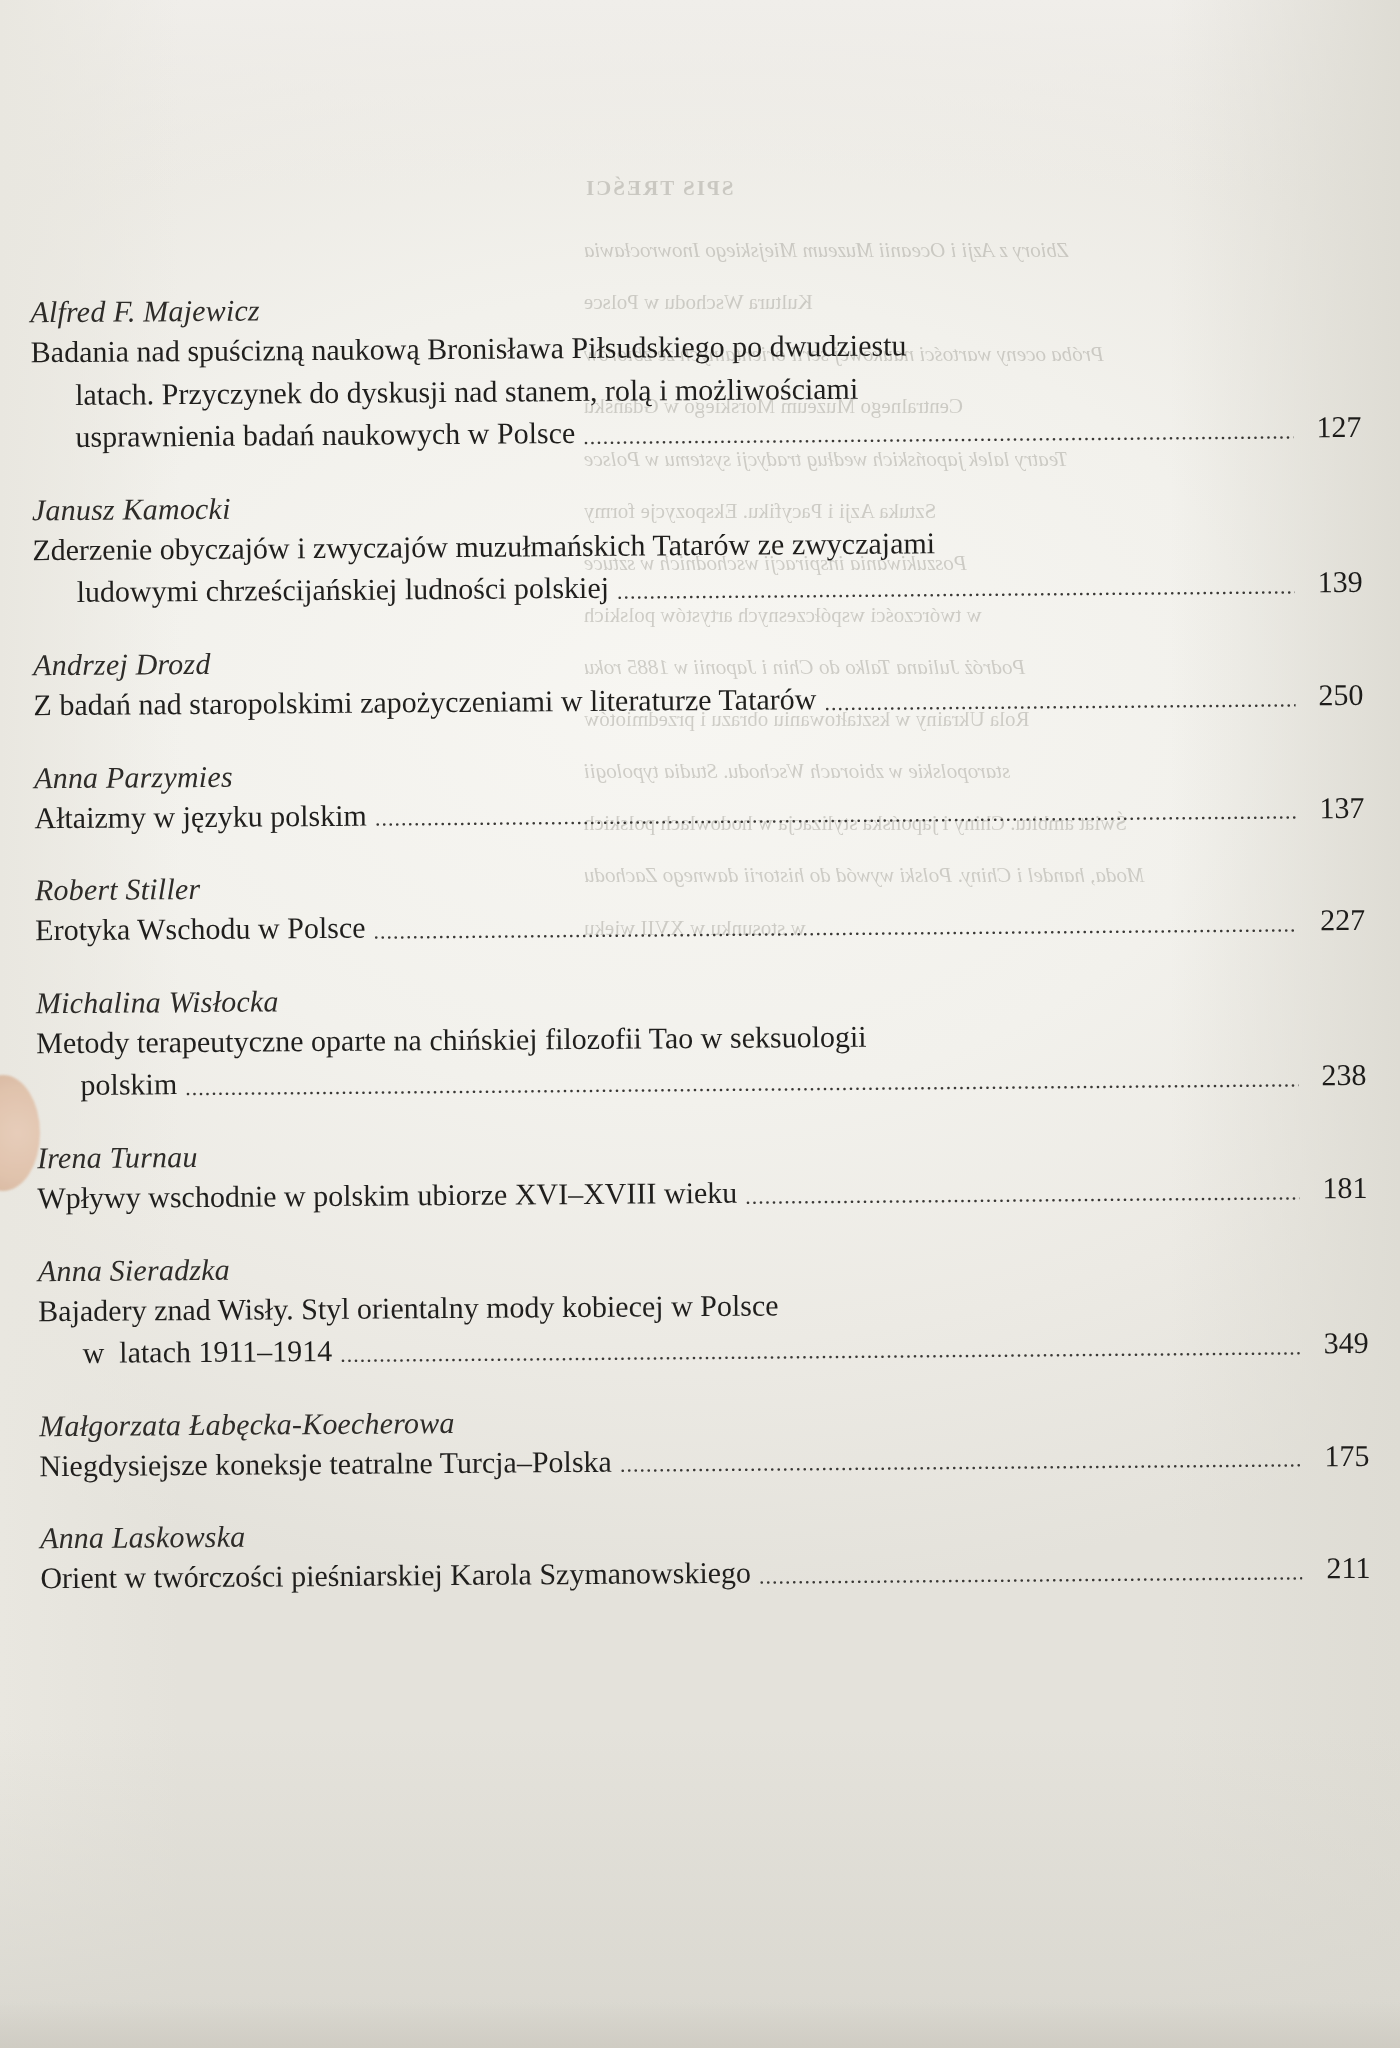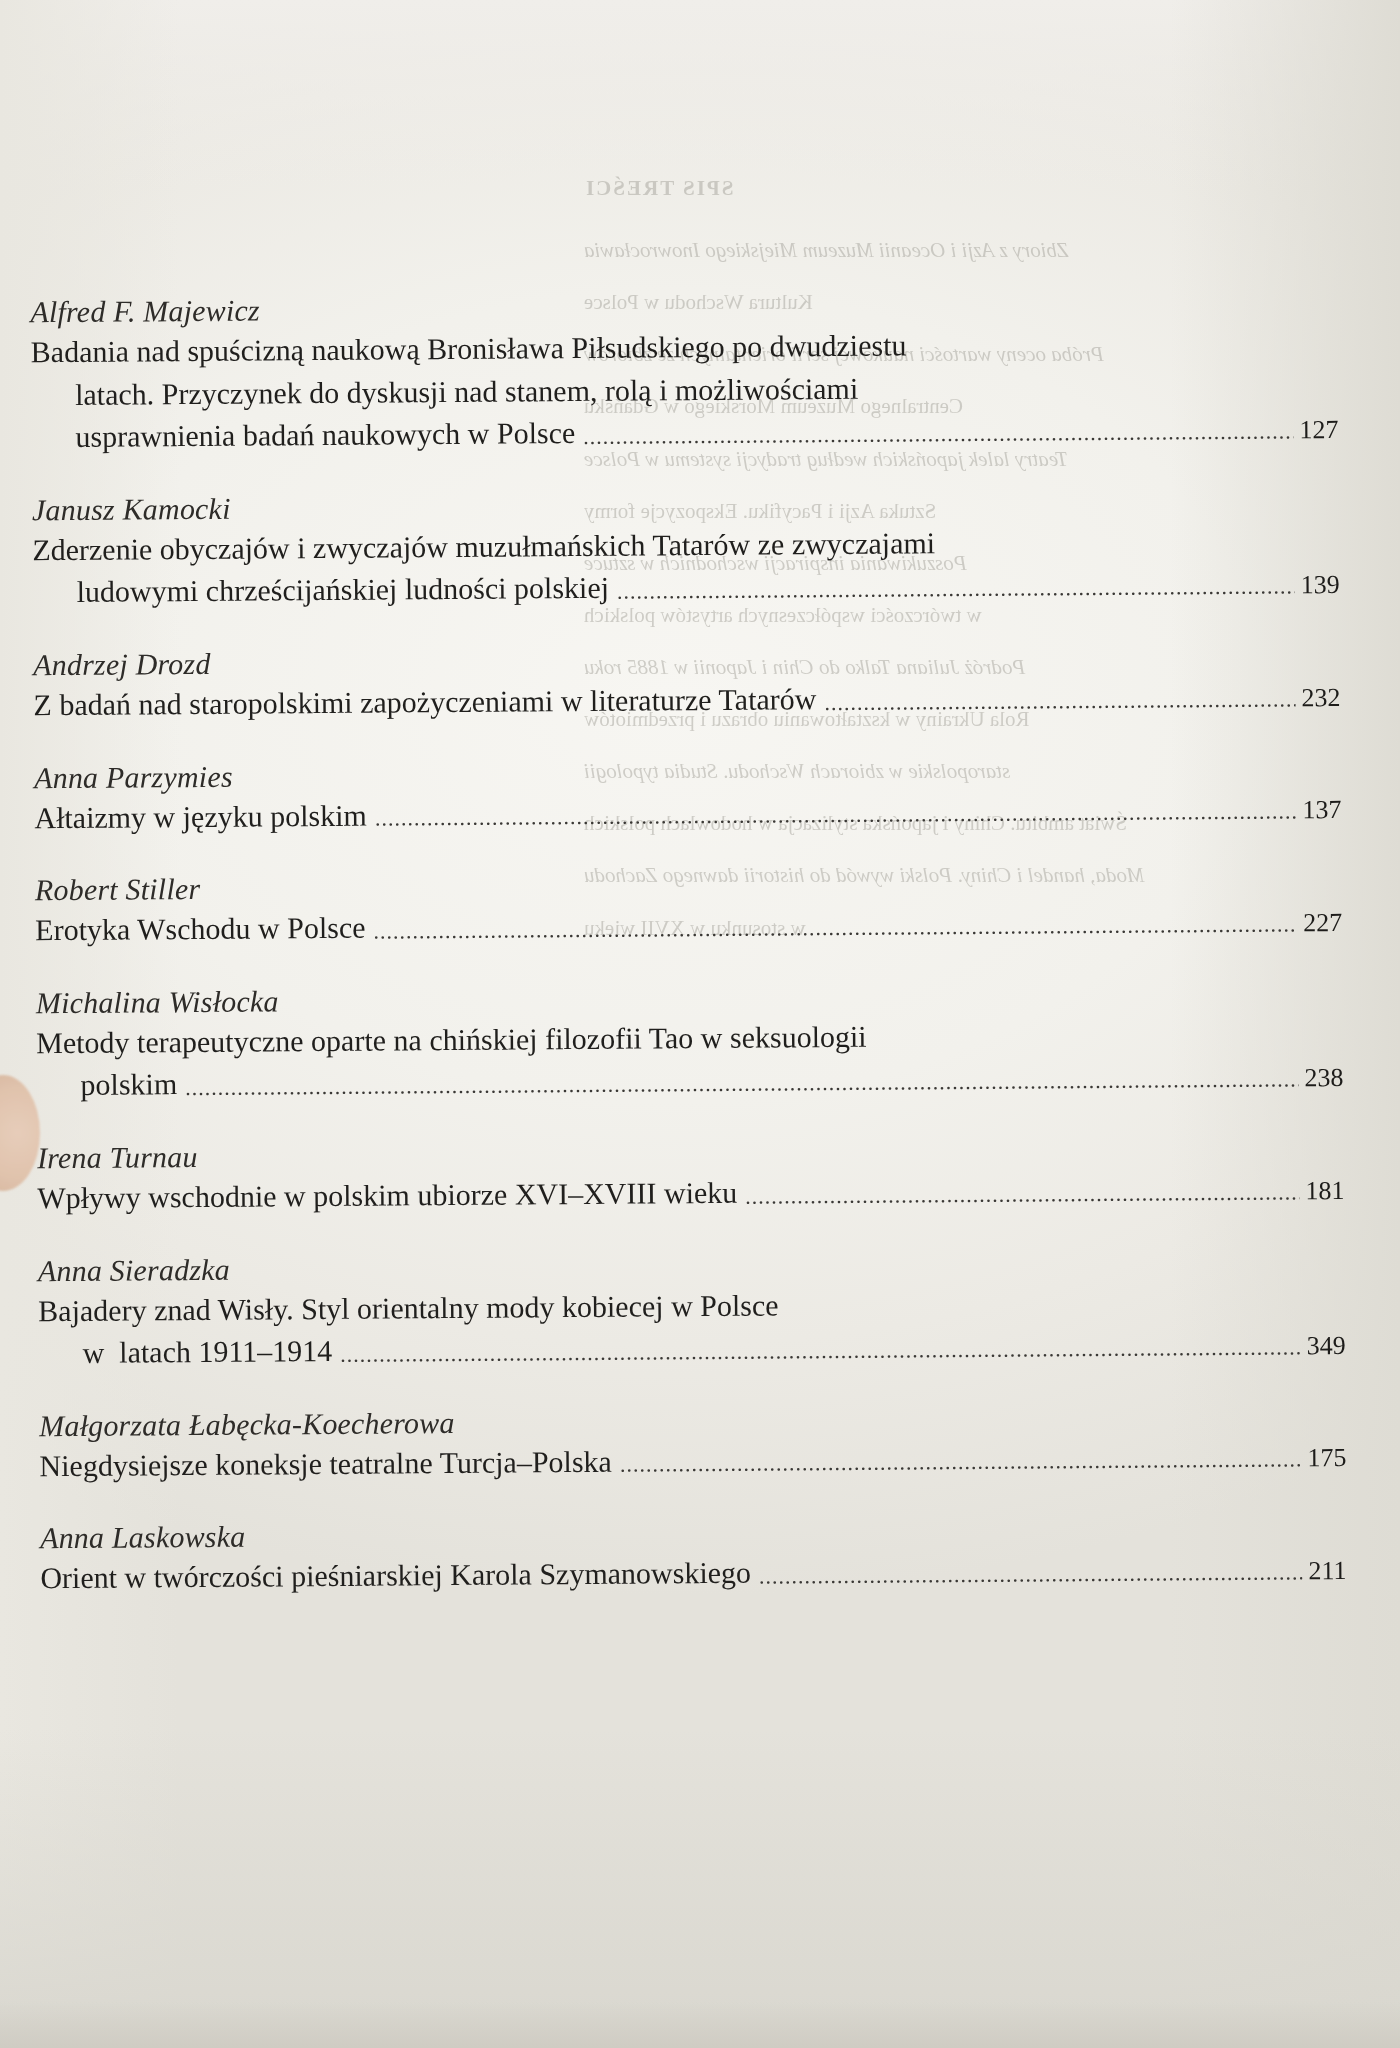--- a/index.html
+++ b/index.html
@@ -127,24 +127,24 @@
     flex: 1 1 auto;
     overflow: hidden;
     white-space: nowrap;
     margin: 0 6px 7px 8px;
     color: #3a3835;
     font-size: 22px;
     letter-spacing: 1px;
     line-height: 1;
   }
   .pg {
-    font-size: 26px;
+    font-size: 30px;
     color: #1d1c1a;
     min-width: 62px;
-    text-align: left;
+    text-align: right;
     white-space: nowrap;
   }
   .plainline { display: block; }
 
   
   .rotator {
     transform: rotate(-0.45deg);
     transform-origin: 50% 40%;
   }
 </style>
@@ -202,21 +202,21 @@
                 <span class="pg">139</span>
               </div>
             </div>
           </div>
           <div class="entry">
             <div class="author">Andrzej Drozd</div>
             <div class="titleline">
               <div class="row">
                 <span class="txt">Z badań nad staropolskimi zapożyczeniami w literaturze Tatarów</span>
                 <span class="dots"> ........................................................................................................................................................................................................</span>
-                <span class="pg">232</span>
+                <span class="pg">250</span>
               </div>
             </div>
           </div>
           <div class="entry">
             <div class="author">Anna Parzymies</div>
             <div class="titleline">
               <div class="row">
                 <span class="txt">Ałtaizmy w języku polskim</span>
                 <span class="dots"> ........................................................................................................................................................................................................</span>
                 <span class="pg">137</span>

